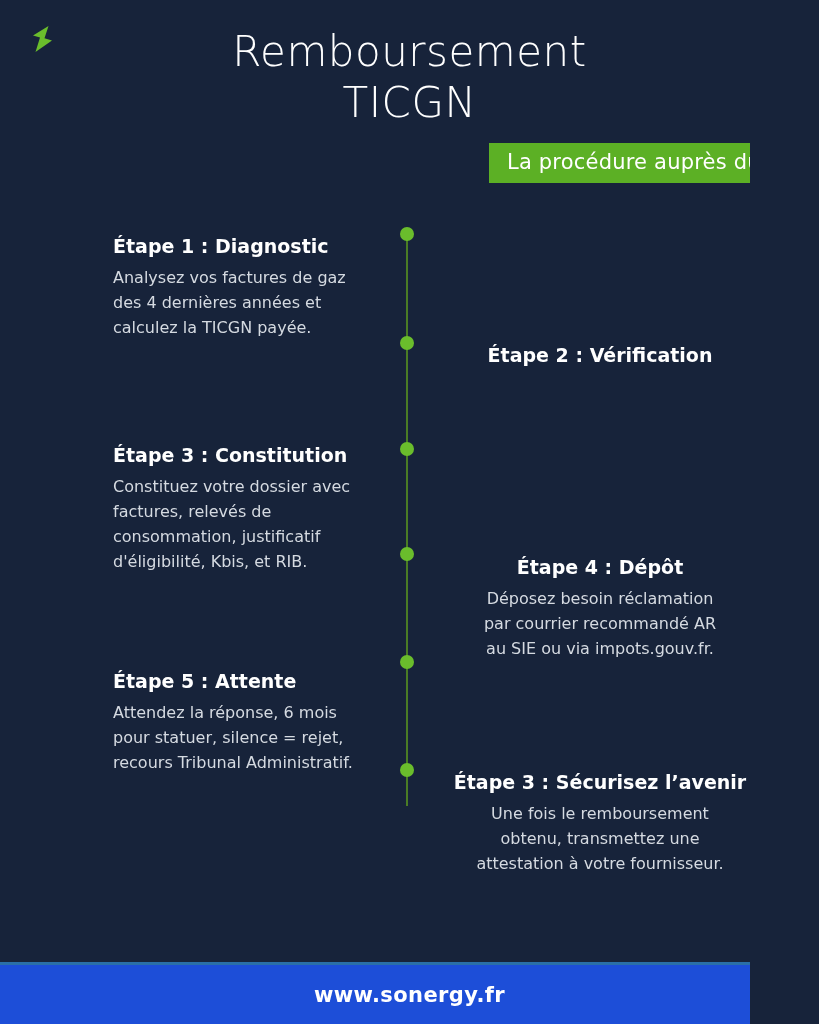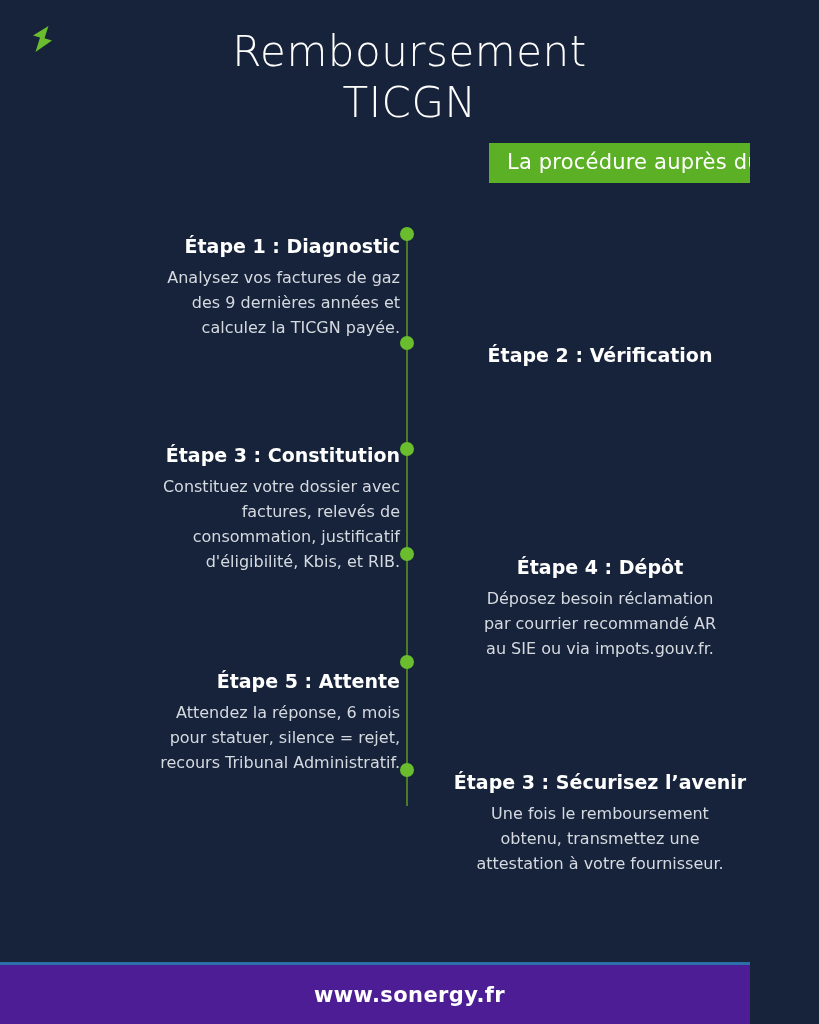--- a/index.html
+++ b/index.html
@@ -97,21 +97,21 @@
     background: #6abd2c;
     transform: translateY(-7px);
   }
 
   
   .step {
     position: absolute;
     width: 300px;
   }
 
-  .step.left  { left: 100px;  text-align: right; }
+  .step.left  { left: 113px;  text-align: left; }
   .step.right { left: 450px;  text-align: center; }
 
   .step-title {
     color: #ffffff;
     font-family: "DejaVu Sans", sans-serif;
     font-size: 19px;
     font-weight: bold;
     line-height: 24px;
     margin-bottom: 7px;
     white-space: nowrap;
@@ -135,21 +135,21 @@
     height: 3px;
     background: #2a6fa8;
   }
 
   .footer {
     position: absolute;
     left: 0;
     bottom: 0;
     width: 819px;
     height: 59px;
-    background: #4c1d95;
+    background: #1d4ed8;
     display: flex;
     align-items: center;
     justify-content: center;
   }
 
   .footer-text {
     color: #ffffff;
     font-family: "DejaVu Sans", sans-serif;
     font-size: 21px;
     font-weight: bold;
@@ -181,21 +181,21 @@
     <div class="tl-dot" style="top:343px"></div>
     <div class="tl-dot" style="top:449px"></div>
     <div class="tl-dot" style="top:554px"></div>
     <div class="tl-dot" style="top:662px"></div>
     <div class="tl-dot" style="top:770px"></div>
   </div>
 
   <div class="step left" style="top:234px">
     <div class="step-title">Étape 1 : Diagnostic</div>
     <div class="step-body">Analysez vos factures de gaz
-des 9 dernières années et
+des 4 dernières années et
 calculez la TICGN payée.</div>
   </div>
 
   <div class="step right" style="top:343px">
     <div class="step-title">Étape 2 : Vérification</div>
   </div>
 
   <div class="step left" style="top:443px">
     <div class="step-title">Étape 3 : Constitution</div>
     <div class="step-body">Constituez votre dossier avec

